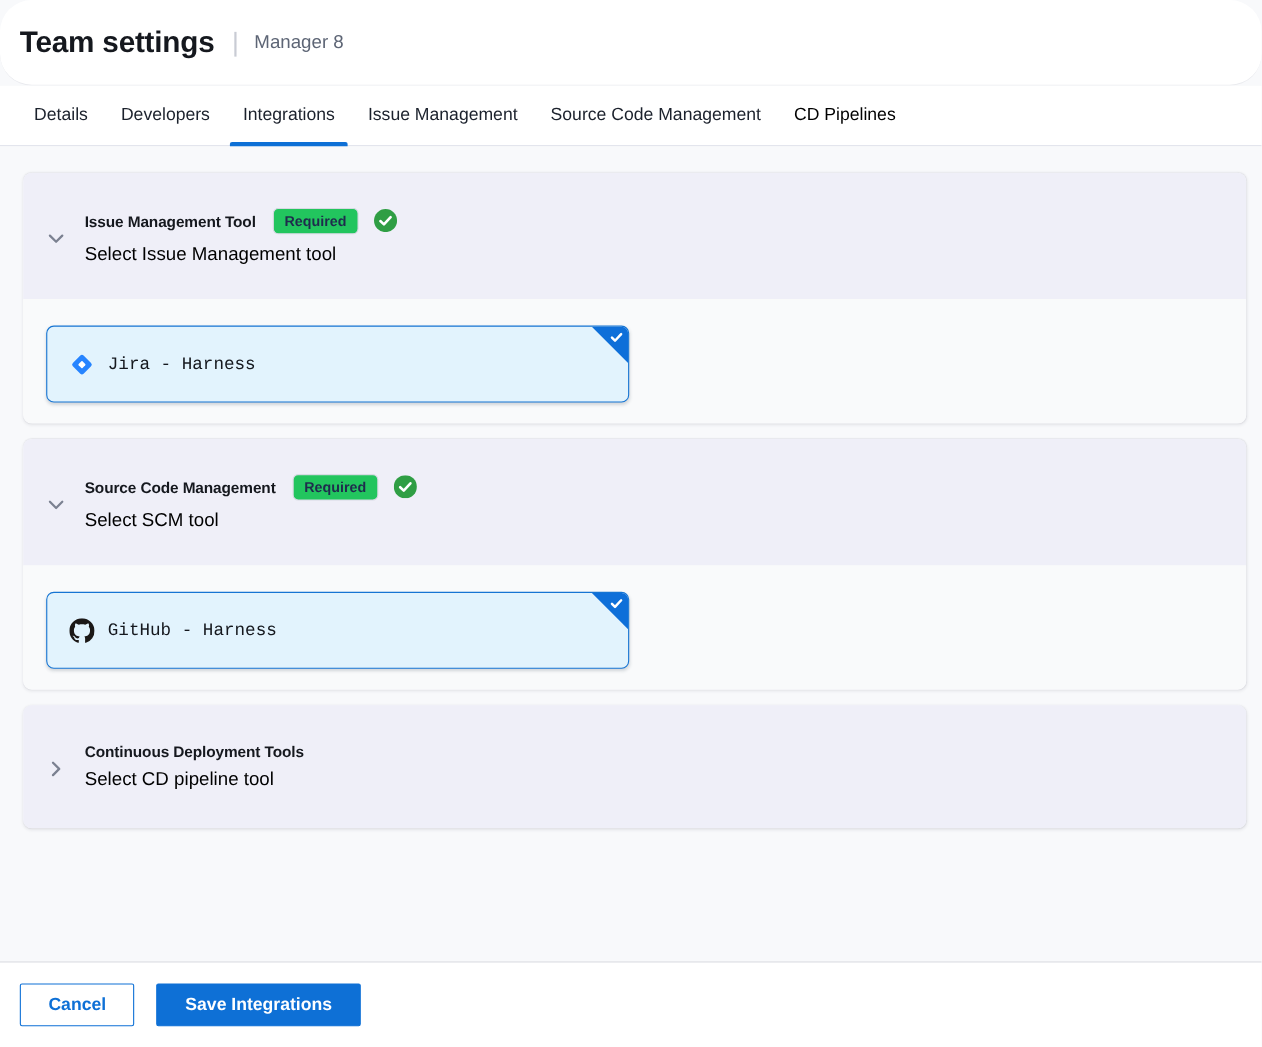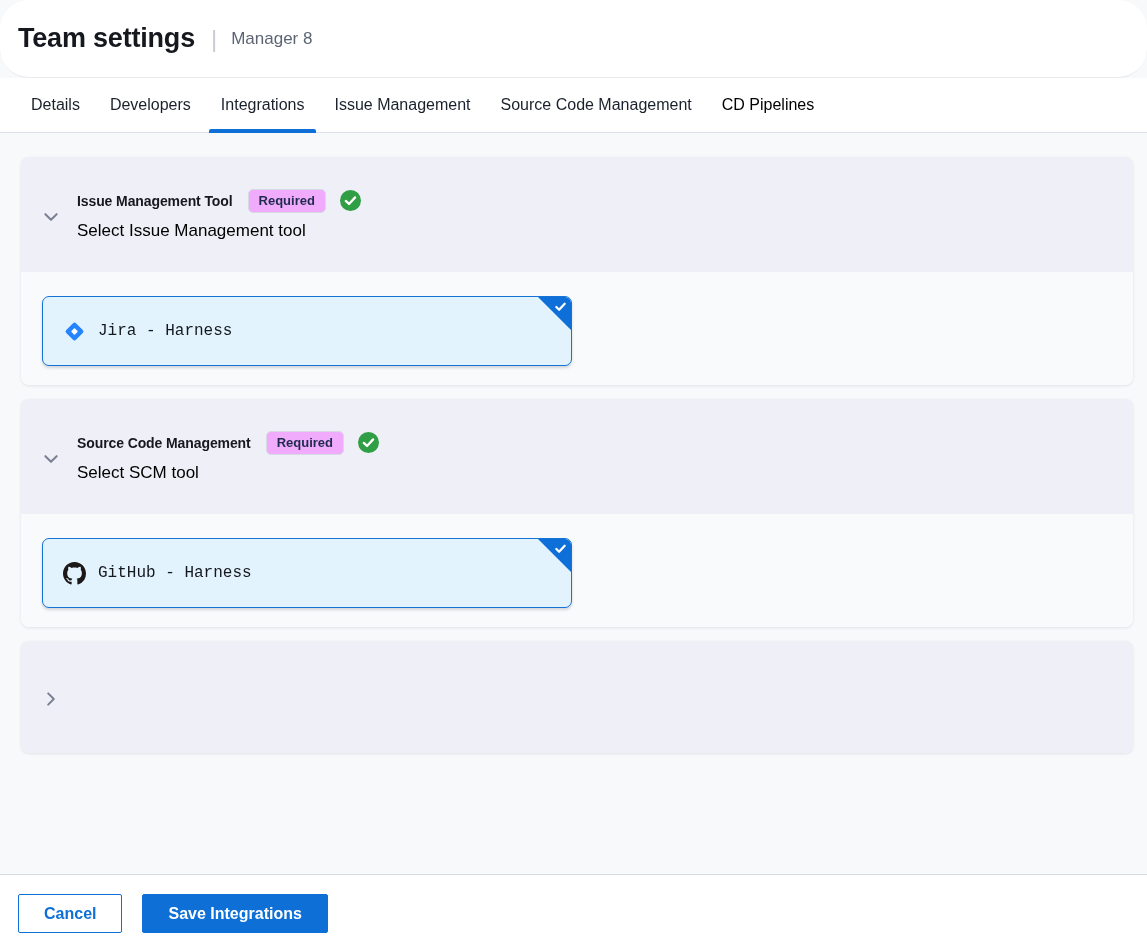--- a/index.html
+++ b/index.html
@@ -78,21 +78,21 @@
     align-items: center;
     padding: 0 24px 0 21px;
   }
   .panel.collapsed .panel-header { height: 112px; background: #efeff8; }
   .chevron { flex: 0 0 auto; width: 18px; height: 18px; color: #7b8191; margin-top: 4px; }
   .panel-heading { margin-left: 17px; }
   .title-row { display: flex; align-items: center; }
   .panel-title { font-size: 14px; font-weight: 700; color: #15181e; letter-spacing: -0.1px; }
   .required-badge {
     margin-left: 15px;
-    background: #f0abfc;
+    background: #22c55e;
     border: 1px solid #d7dae3;
     border-radius: 5px;
     padding: 3px 10px 4px 10px;
     font-size: 13px;
     font-weight: 700;
     color: #1f2b4d;
   }
   .check-circle { width: 21px; height: 21px; margin-left: 14px; }
   .panel-subtitle { font-size: 17px; color: #000000; margin-top: 8px; }
 
@@ -246,20 +246,26 @@
           <span class="tool-label">GitHub - Harness</span>
         </div>
       </div>
     </section>
 
     <section class="panel collapsed">
       <div class="panel-header">
         <svg class="chevron" viewBox="0 0 16 16" fill="none" stroke="currentColor" stroke-width="1.8" stroke-linecap="round" stroke-linejoin="round">
           <polyline points="5.5,3 10.5,8 5.5,13"></polyline>
         </svg>
+        <div class="panel-heading">
+          <div class="title-row">
+            <h2 class="panel-title">Continuous Deployment Tools</h2>
+          </div>
+          <div class="panel-subtitle">Select CD pipeline tool</div>
+        </div>
       </div>
     </section>
 
   </main>
 
   <footer class="footer">
     <button class="btn btn-secondary">Cancel</button>
     <button class="btn btn-primary">Save Integrations</button>
   </footer>
 

